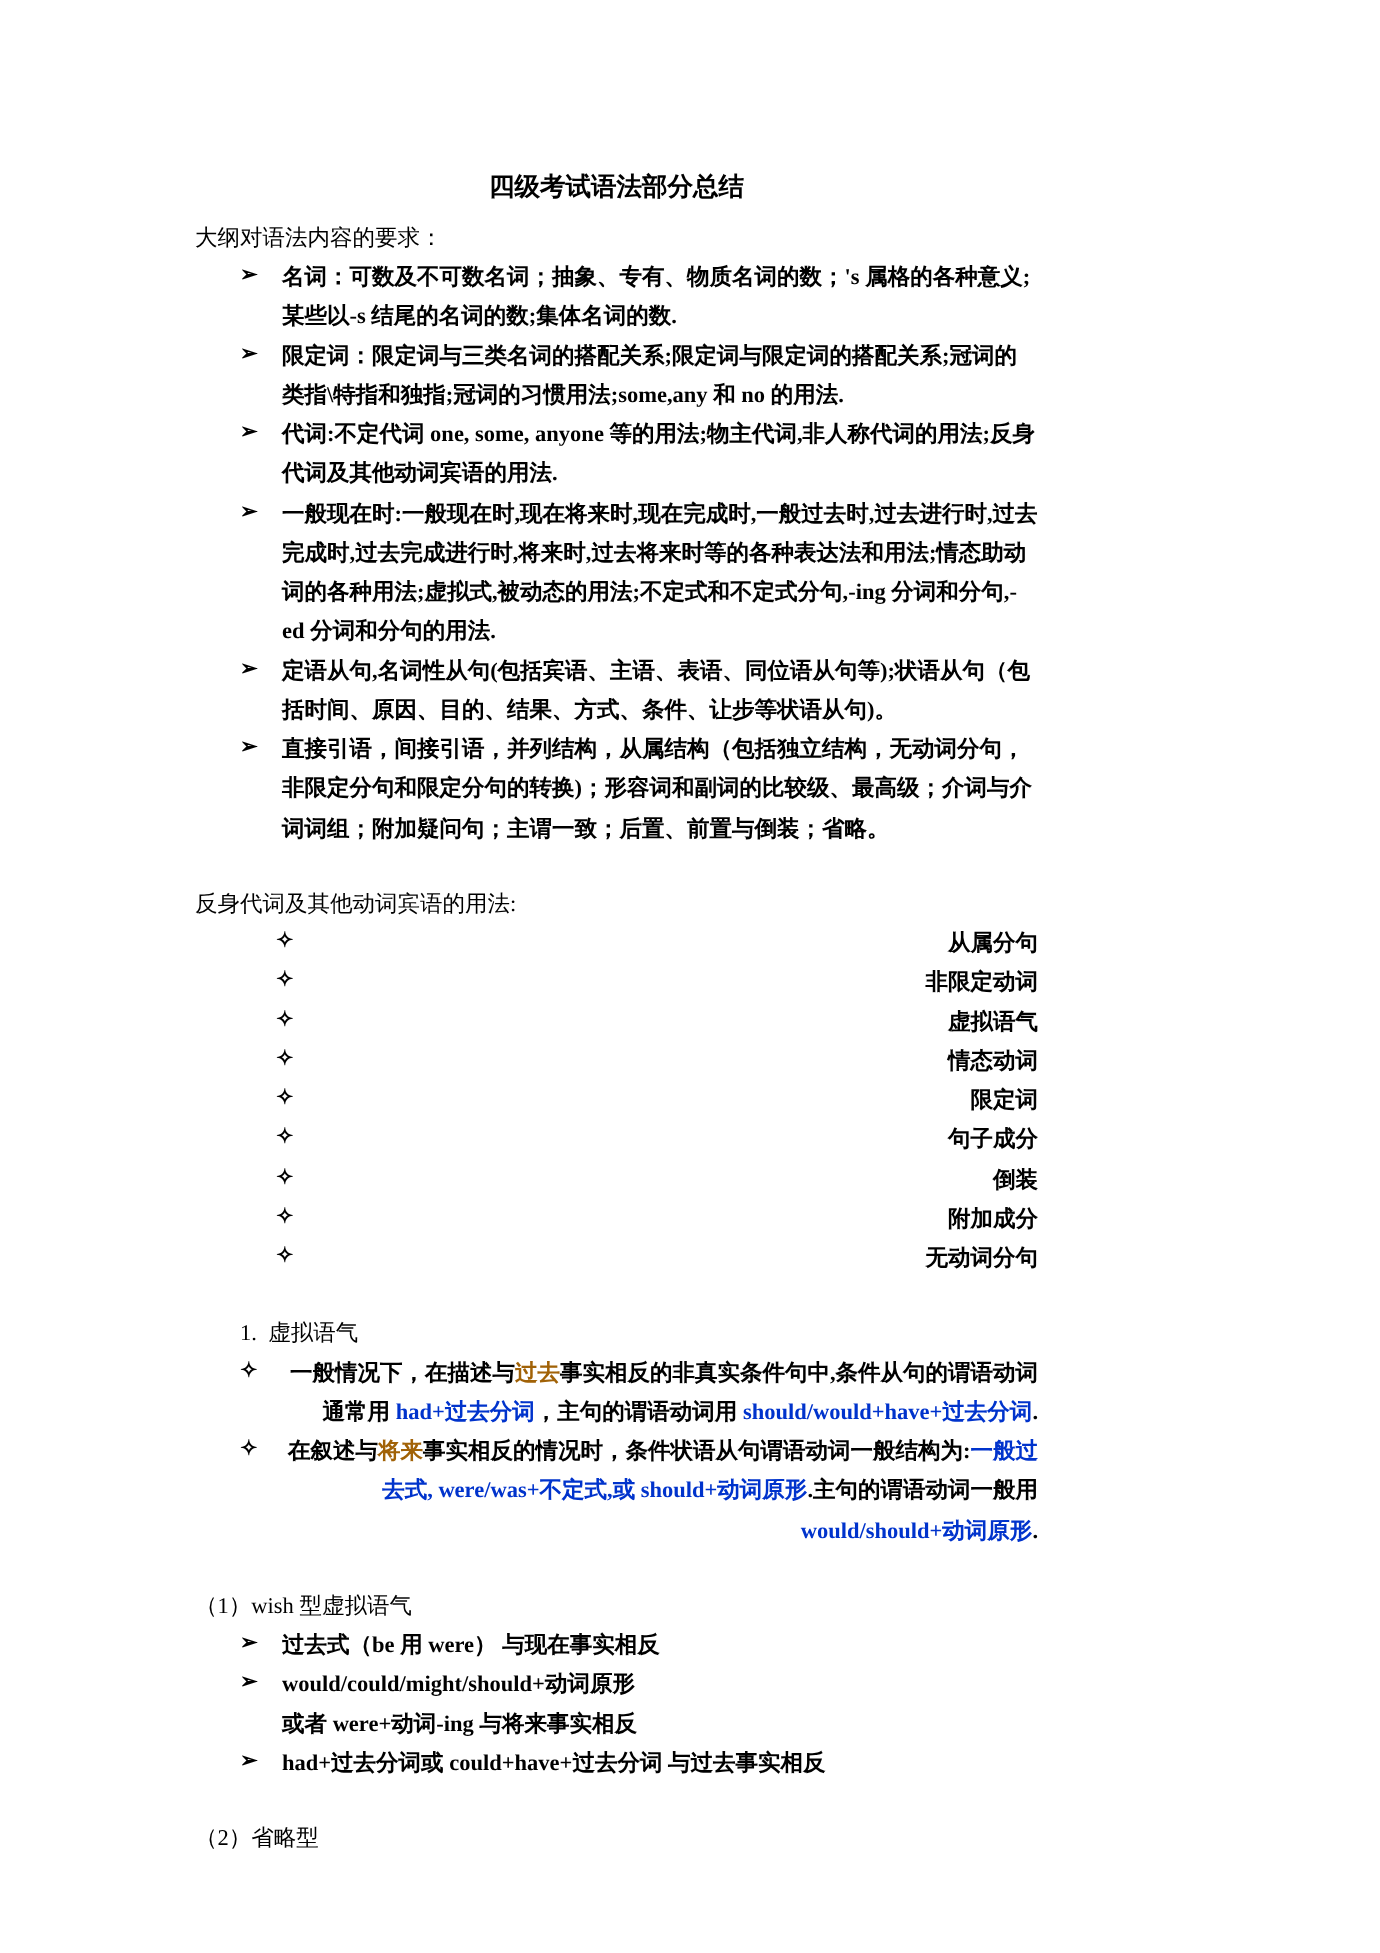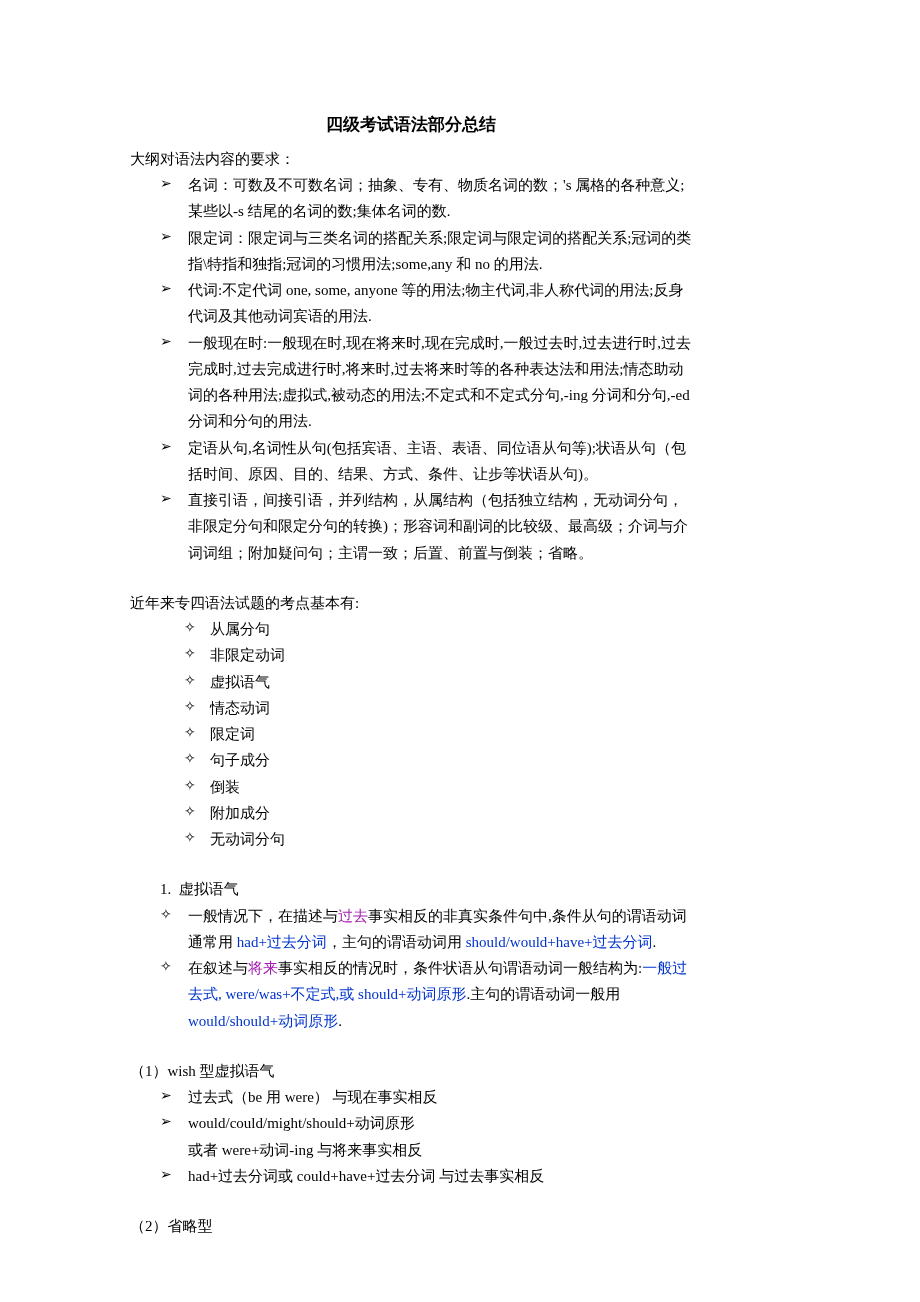--- a/index.html
+++ b/index.html
@@ -24,37 +24,39 @@
     font-size: 17px;
     margin-bottom: 6px;
   }
   .intro {
     margin: 0;
   }
   ul.arrow, ul.diamond {
     list-style: none;
     padding: 0;
     margin: 0;
+    font-weight: bold;
   }
   ul.arrow > li {
     position: relative;
     padding-left: 58px;
     margin: 0;
   }
   ul.arrow > li::before {
     content: "➢";
     position: absolute;
     left: 30px;
     top: 0;
     font-size: 14px;
   }
   ul.diamond > li {
     position: relative;
     padding-left: 80px;
     margin: 0;
+    text-align: right;
   }
   ul.diamond > li::before {
     content: "✧";
     position: absolute;
     left: 54px;
     top: 0;
     font-size: 14px;
   }
   
   ul.diamond.tight > li {
@@ -64,42 +66,42 @@
     left: 30px;
   }
   .spacer { height: 24px; }
   .section-label {
     margin: 0;
   }
   .numbered {
     padding-left: 30px;
   }
   .blue { color: #0033cc; }
-  .red { color: #a21caf; }
+  .red { color: #a16207; }
 </style>
 </head>
 <body>
 <div class="page">
 
 <div class="title">四级考试语法部分总结</div>
 
 <p class="intro">大纲对语法内容的要求：</p>
 
 <ul class="arrow">
   <li>名词：可数及不可数名词；抽象、专有、物质名词的数；'s 属格的各种意义;某些以-s 结尾的名词的数;集体名词的数.</li>
   <li>限定词：限定词与三类名词的搭配关系;限定词与限定词的搭配关系;冠词的类指\特指和独指;冠词的习惯用法;some,any 和 no 的用法.</li>
   <li>代词:不定代词 one, some, anyone 等的用法;物主代词,非人称代词的用法;反身代词及其他动词宾语的用法.</li>
   <li>一般现在时:一般现在时,现在将来时,现在完成时,一般过去时,过去进行时,过去完成时,过去完成进行时,将来时,过去将来时等的各种表达法和用法;情态助动词的各种用法;虚拟式,被动态的用法;不定式和不定式分句,-ing 分词和分句,-ed 分词和分句的用法.</li>
   <li>定语从句,名词性从句(包括宾语、主语、表语、同位语从句等);状语从句（包括时间、原因、目的、结果、方式、条件、让步等状语从句)。</li>
   <li>直接引语，间接引语，并列结构，从属结构（包括独立结构，无动词分句，非限定分句和限定分句的转换)；形容词和副词的比较级、最高级；介词与介词词组；附加疑问句；主谓一致；后置、前置与倒装；省略。</li>
 </ul>
 
 <div class="spacer"></div>
 
-<p class="section-label">近年来专四语法试题的考点基本有:</p>
+<p class="section-label">反身代词及其他动词宾语的用法:</p>
 
 <ul class="diamond">
   <li>从属分句</li>
   <li>非限定动词</li>
   <li>虚拟语气</li>
   <li>情态动词</li>
   <li>限定词</li>
   <li>句子成分</li>
   <li>倒装</li>
   <li>附加成分</li>

